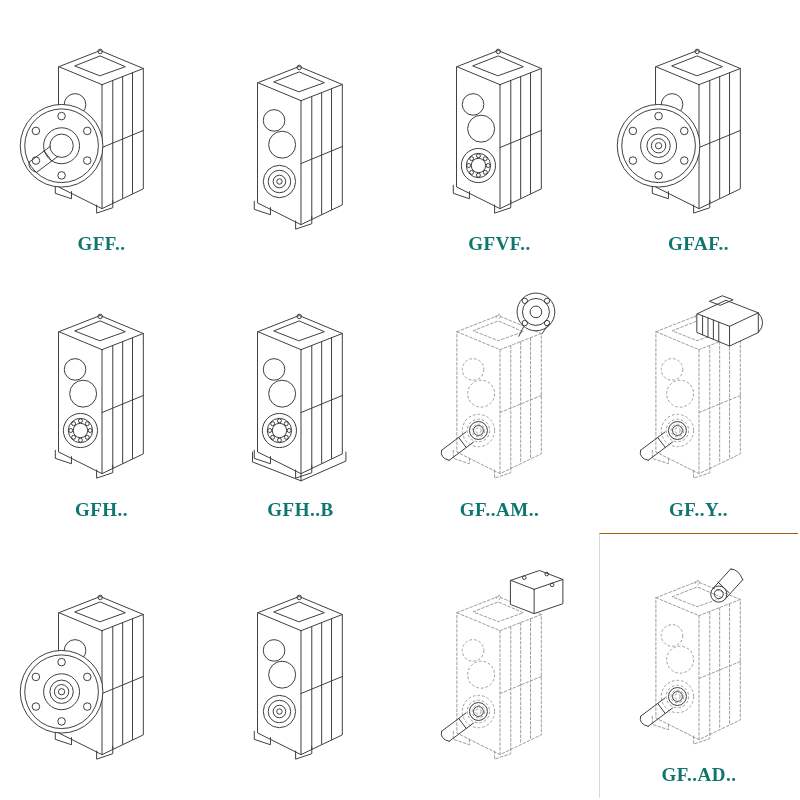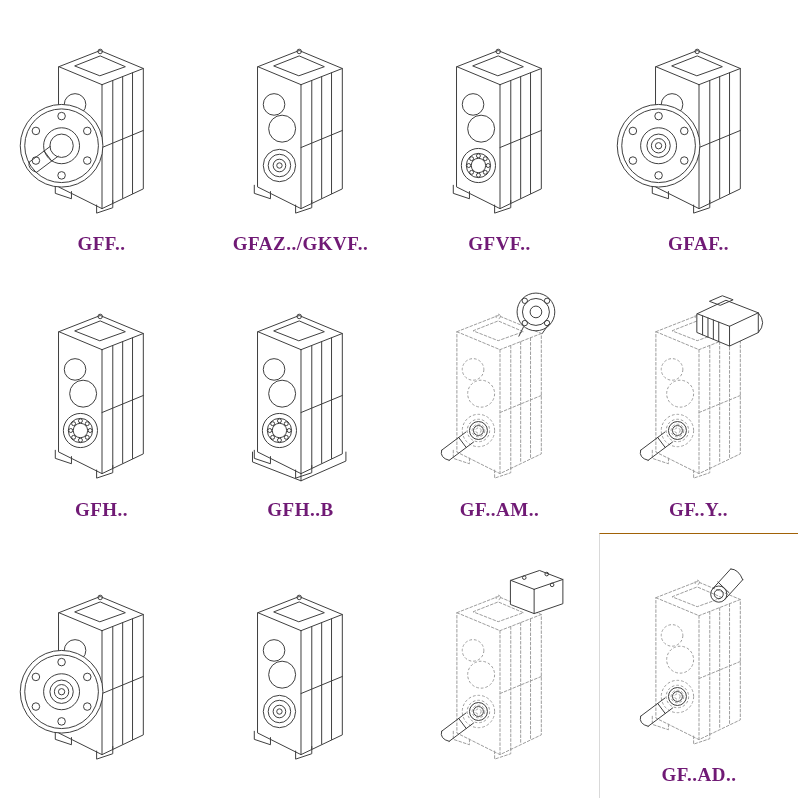--- a/index.html
+++ b/index.html
@@ -5,21 +5,21 @@
   * { margin:0; padding:0; box-sizing:border-box; }
   html,body { width:800px; height:800px; background:#ffffff; overflow:hidden;
               font-family:"Liberation Serif", serif; }
   .grid { display:grid; width:800px; height:800px;
           grid-template-columns:repeat(4,1fr); grid-template-rows:repeat(3,1fr);
           padding:2px; }
   .cell { display:flex; flex-direction:column; align-items:center;
           justify-content:flex-end; padding-bottom:4px; }
   .drawing { flex:1; width:100%; display:flex; align-items:center; justify-content:center; }
   .drawing svg { width:186px; height:212px; }
-  .label { font-weight:bold; font-size:19px; letter-spacing:.5px; color:#701a75;
+  .label { font-weight:bold; font-size:19px; letter-spacing:.5px; color:#0f766e;
            padding:2px 0 8px; white-space:nowrap; }
   .cell-ad { border-left:1px solid #d9d9d9; border-top:1px solid #a16207; }
 </style>
 </head>
 <body>
 
 <div class="grid">
 
   <figure class="cell">
     <div class="drawing">
@@ -62,21 +62,20 @@
           <path d="M48,194 L48,203 L66,209 L66,201" fill="none" stroke="#3c3c3c" stroke-width="1.1" stroke-linejoin="round" stroke-linecap="round"></path>
           <path d="M94,216 L94,225 L112,219 L112,211" fill="none" stroke="#3c3c3c" stroke-width="1.1" stroke-linejoin="round" stroke-linecap="round"></path>
           <circle cx="70" cy="104" r="12" fill="none" stroke="#3c3c3c" stroke-width="1.1"></circle>
           <circle cx="79" cy="131" r="15" fill="none" stroke="#3c3c3c" stroke-width="1.1"></circle>
           <circle cx="76" cy="172" r="18" fill="none" stroke="#3c3c3c" stroke-width="1.1"></circle>
           <circle cx="76" cy="172" r="12.5" fill="none" stroke="#3c3c3c" stroke-width="1.1"></circle>
           <circle cx="76" cy="172" r="7" fill="none" stroke="#3c3c3c" stroke-width="1.1"></circle>
           <circle cx="76" cy="172" r="3" fill="none" stroke="#3c3c3c" stroke-width="1.1"></circle>
         </svg>
       </div>
-    <figcaption class="label">GFAZ../GKVF..</figcaption>
   </figure>
 
   <figure class="cell">
     <div class="drawing">
         <svg viewBox="0 0 200 236" xmlns="http://www.w3.org/2000/svg" role="img">
           <path d="M52,62 L98,44 L146,64 L146,198 L100,220 L52,196 Z" fill="#fff" stroke="#3c3c3c" stroke-width="1.1" stroke-linejoin="round" stroke-linecap="round"></path>
           <path d="M52,62 L100,82 M146,64 L100,82 M100,82 L100,220" fill="none" stroke="#3c3c3c" stroke-width="1.1" stroke-linejoin="round" stroke-linecap="round"></path>
           <path d="M70,61 L98,50 L126,62 L98,72 Z" fill="none" stroke="#3c3c3c" stroke-width="1.1" stroke-linejoin="round" stroke-linecap="round"></path>
           <circle cx="98" cy="45" r="2.5" fill="none" stroke="#3c3c3c" stroke-width="1.1"></circle>
           <path d="M112,77.5 L112,213.5 M123,73.2 L123,208.3 M134,68.9 L134,203.2" fill="none" stroke="#3c3c3c" stroke-width="1.1" stroke-linejoin="round" stroke-linecap="round"></path>

